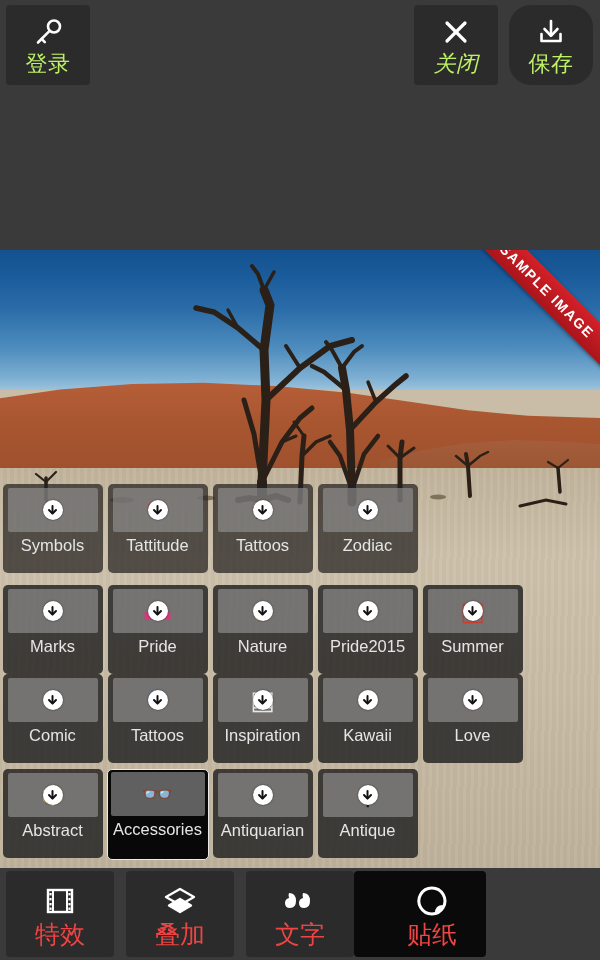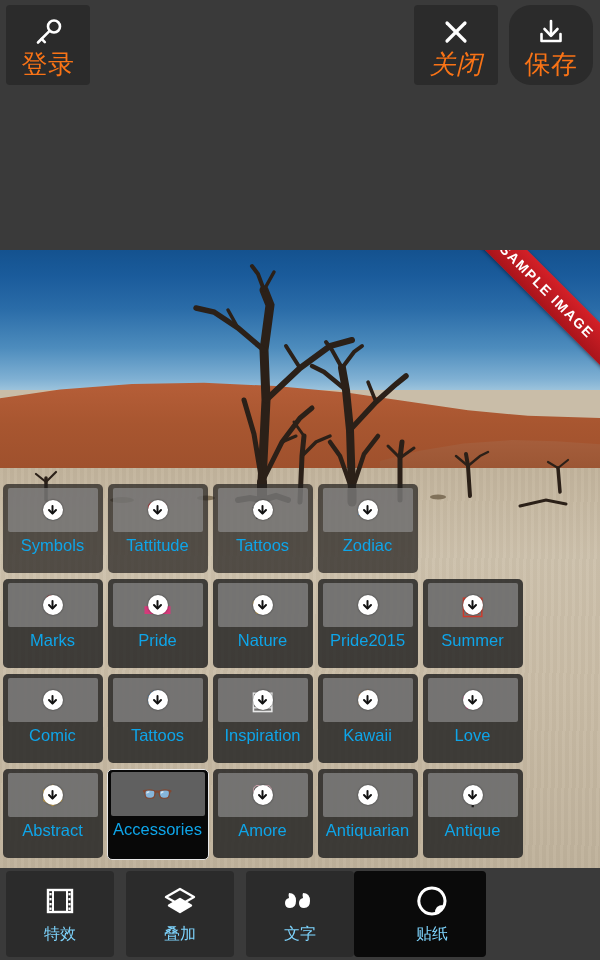--- a/index.html
+++ b/index.html
@@ -31,22 +31,22 @@
     display: flex; flex-direction: column;
     align-items: center; justify-content: center;
     gap: 6px;
     cursor: pointer;
   }
   .tb-btn .tb-ico {
     width: 34px; height: 32px;
     display: flex; align-items: center; justify-content: center;
   }
   .tb-btn .tb-lbl {
-    color: #f97316;
-    font-size: 26px;
+    color: #bef264;
+    font-size: 22px;
     line-height: 20px;
     letter-spacing: 0.5px;
   }
   #btn-login  { left: 6px; }
   #btn-close  { left: 414px; font-style: italic; }
   #btn-save   { left: 509px; border-radius: 22px; }
 
   
   .photo {
     position: absolute; left: 0; top: 250px;
@@ -135,21 +135,21 @@
   .thumb .art { font-size: 26px; line-height: 1; }
   .dlbadge {
     position: absolute; left: 50%; top: 50%;
     width: 20px; height: 20px; margin: -10px 0 0 -10px;
     border-radius: 50%;
     background: #fff;
     box-shadow: 0 0 2px rgba(0,0,0,.6);
     display: flex; align-items: center; justify-content: center;
   }
   .label {
-    color: #0ea5e9;
+    color: #e5e5e5;
     font-size: 16.5px;
     line-height: 19px;
     text-align: center;
     padding: 4px 2px 0 2px;
     word-break: break-word;
   }
 
   
   .bottomnav {
     position: absolute; left: 0; top: 868px;
@@ -167,21 +167,21 @@
   .nav-inner {
     width: 108px; height: 86px;
     background: #2b2b2b;
     border-radius: 4px;
     display: flex; flex-direction: column;
     align-items: center; justify-content: center;
     gap: 6px;
   }
   .nav-item.active .nav-inner { background: #0a0a0a; padding-left: 24px; }
   .nav-ico { width: 38px; height: 34px; display:flex; align-items:center; justify-content:center; }
-  .nav-lbl { color: #7dd3fc; font-size: 16px; line-height: 20px; }
+  .nav-lbl { color: #ef4444; font-size: 25px; line-height: 20px; }
 </style>
 </head>
 <body>
 
 <div id="app">
 
   <div class="topbar">
 
     <div class="tb-btn" id="btn-login">
       <span class="tb-ico">
@@ -336,21 +336,21 @@
                 <svg width="13" height="13" viewBox="0 0 13 13">
                   <line x1="6.5" y1="2" x2="6.5" y2="9" stroke="#111" stroke-width="2" stroke-linecap="round"></line>
                   <polyline points="3,6 6.5,9.6 10,6" fill="none" stroke="#111" stroke-width="2" stroke-linecap="round" stroke-linejoin="round"></polyline>
                 </svg>
               </span>
             </div>
             <div class="label">Zodiac</div>
           </div>
         </div>
       </div>
-      <div class="grow" style="top: 95px;">
+      <div class="grow" style="top: 101px;">
         <div class="gcell">
           <div class="tile">
             <div class="thumb">
               <span class="art" style="color: rgb(165, 42, 42);">❥</span>
               <span class="dlbadge">
                 <svg width="13" height="13" viewBox="0 0 13 13">
                   <line x1="6.5" y1="2" x2="6.5" y2="9" stroke="#111" stroke-width="2" stroke-linecap="round"></line>
                   <polyline points="3,6 6.5,9.6 10,6" fill="none" stroke="#111" stroke-width="2" stroke-linecap="round" stroke-linejoin="round"></polyline>
                 </svg>
               </span>
@@ -501,34 +501,20 @@
             </div>
             <div class="label">Abstract</div>
           </div>
         </div>
         <div class="gcell">
           <div class="tile selected">
             <div class="thumb">
               <span class="art" style="color: rgb(47, 156, 63);">👓</span>
             </div>
             <div class="label">Accessories</div>
-          </div>
-        </div>
-        <div class="gcell">
-          <div class="tile">
-            <div class="thumb">
-              <span class="art" style="color: rgb(238, 183, 196);">♡</span>
-              <span class="dlbadge">
-                <svg width="13" height="13" viewBox="0 0 13 13">
-                  <line x1="6.5" y1="2" x2="6.5" y2="9" stroke="#111" stroke-width="2" stroke-linecap="round"></line>
-                  <polyline points="3,6 6.5,9.6 10,6" fill="none" stroke="#111" stroke-width="2" stroke-linecap="round" stroke-linejoin="round"></polyline>
-                </svg>
-              </span>
-            </div>
-            <div class="label">Amore</div>
           </div>
         </div>
         <div class="gcell">
           <div class="tile">
             <div class="thumb">
               <span class="art" style="color: rgb(20, 20, 20);">✒</span>
               <span class="dlbadge">
                 <svg width="13" height="13" viewBox="0 0 13 13">
                   <line x1="6.5" y1="2" x2="6.5" y2="9" stroke="#111" stroke-width="2" stroke-linecap="round"></line>
                   <polyline points="3,6 6.5,9.6 10,6" fill="none" stroke="#111" stroke-width="2" stroke-linecap="round" stroke-linejoin="round"></polyline>

